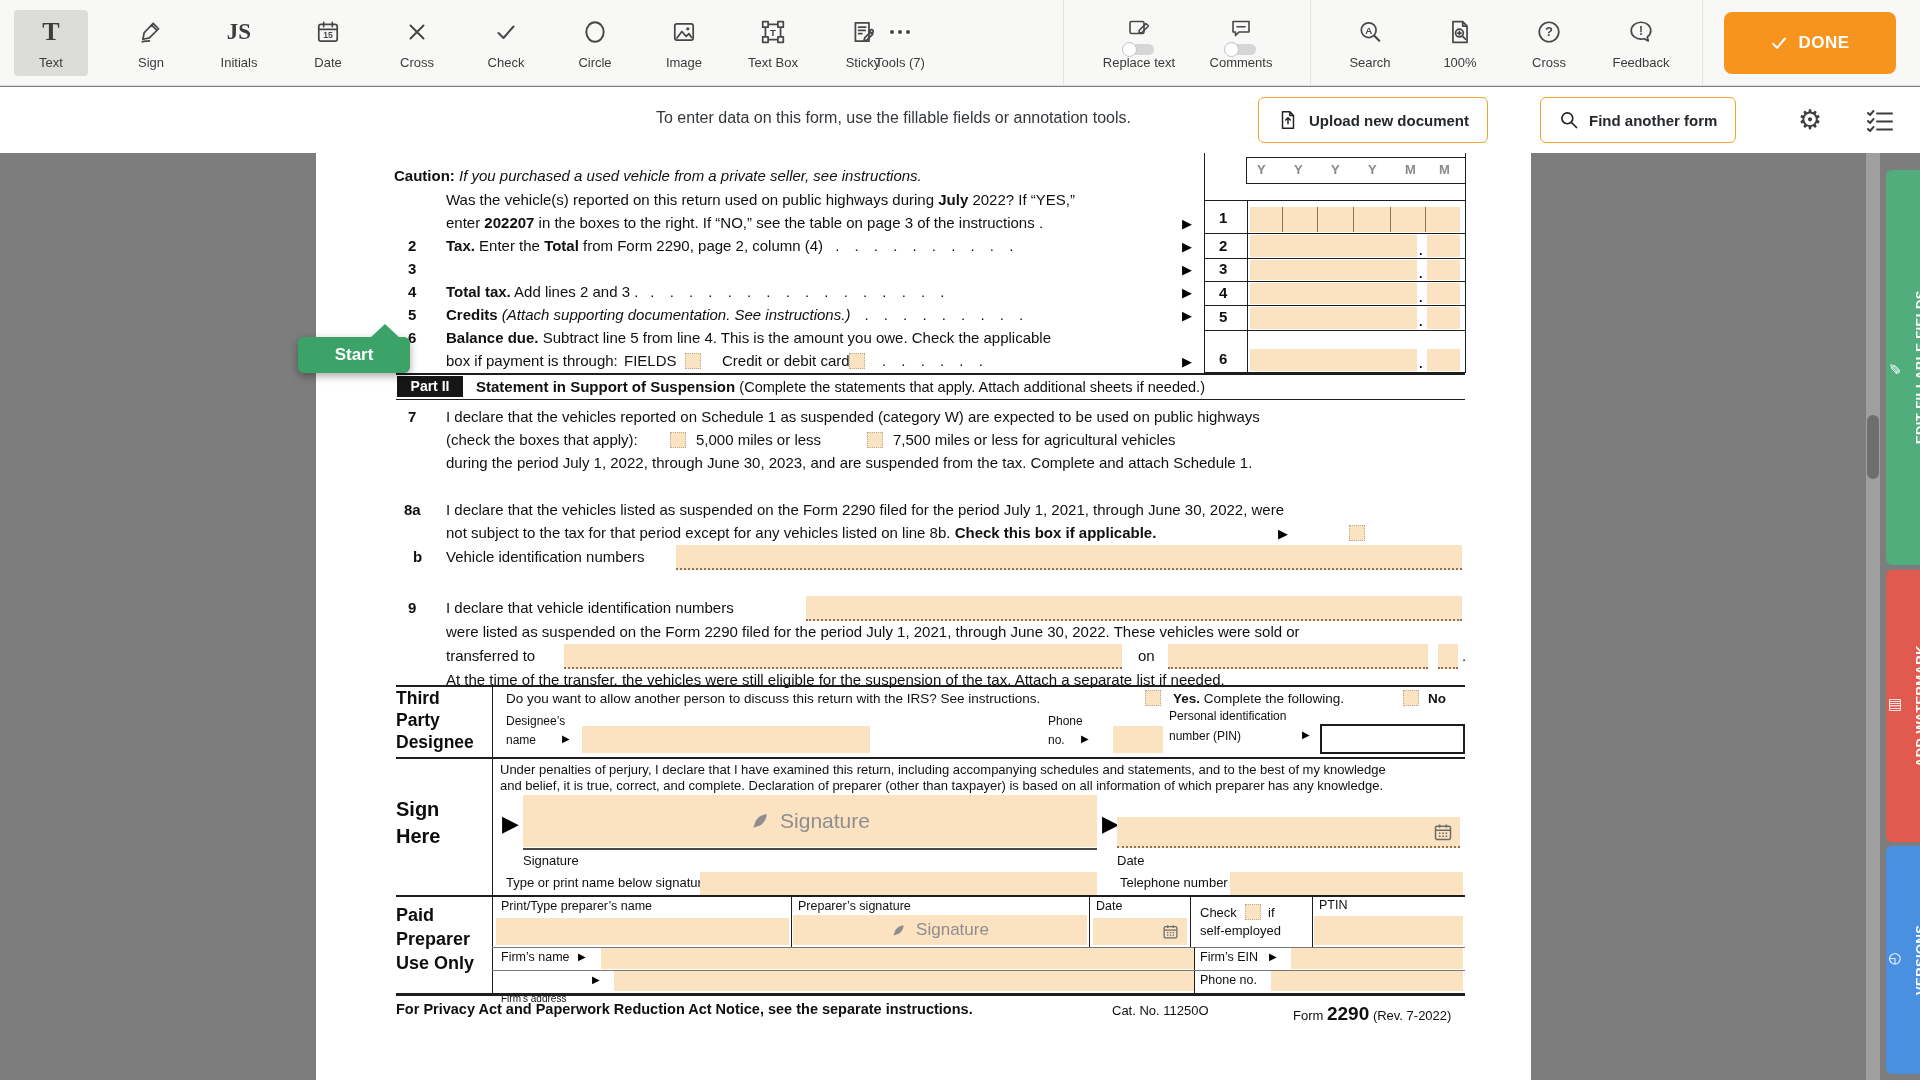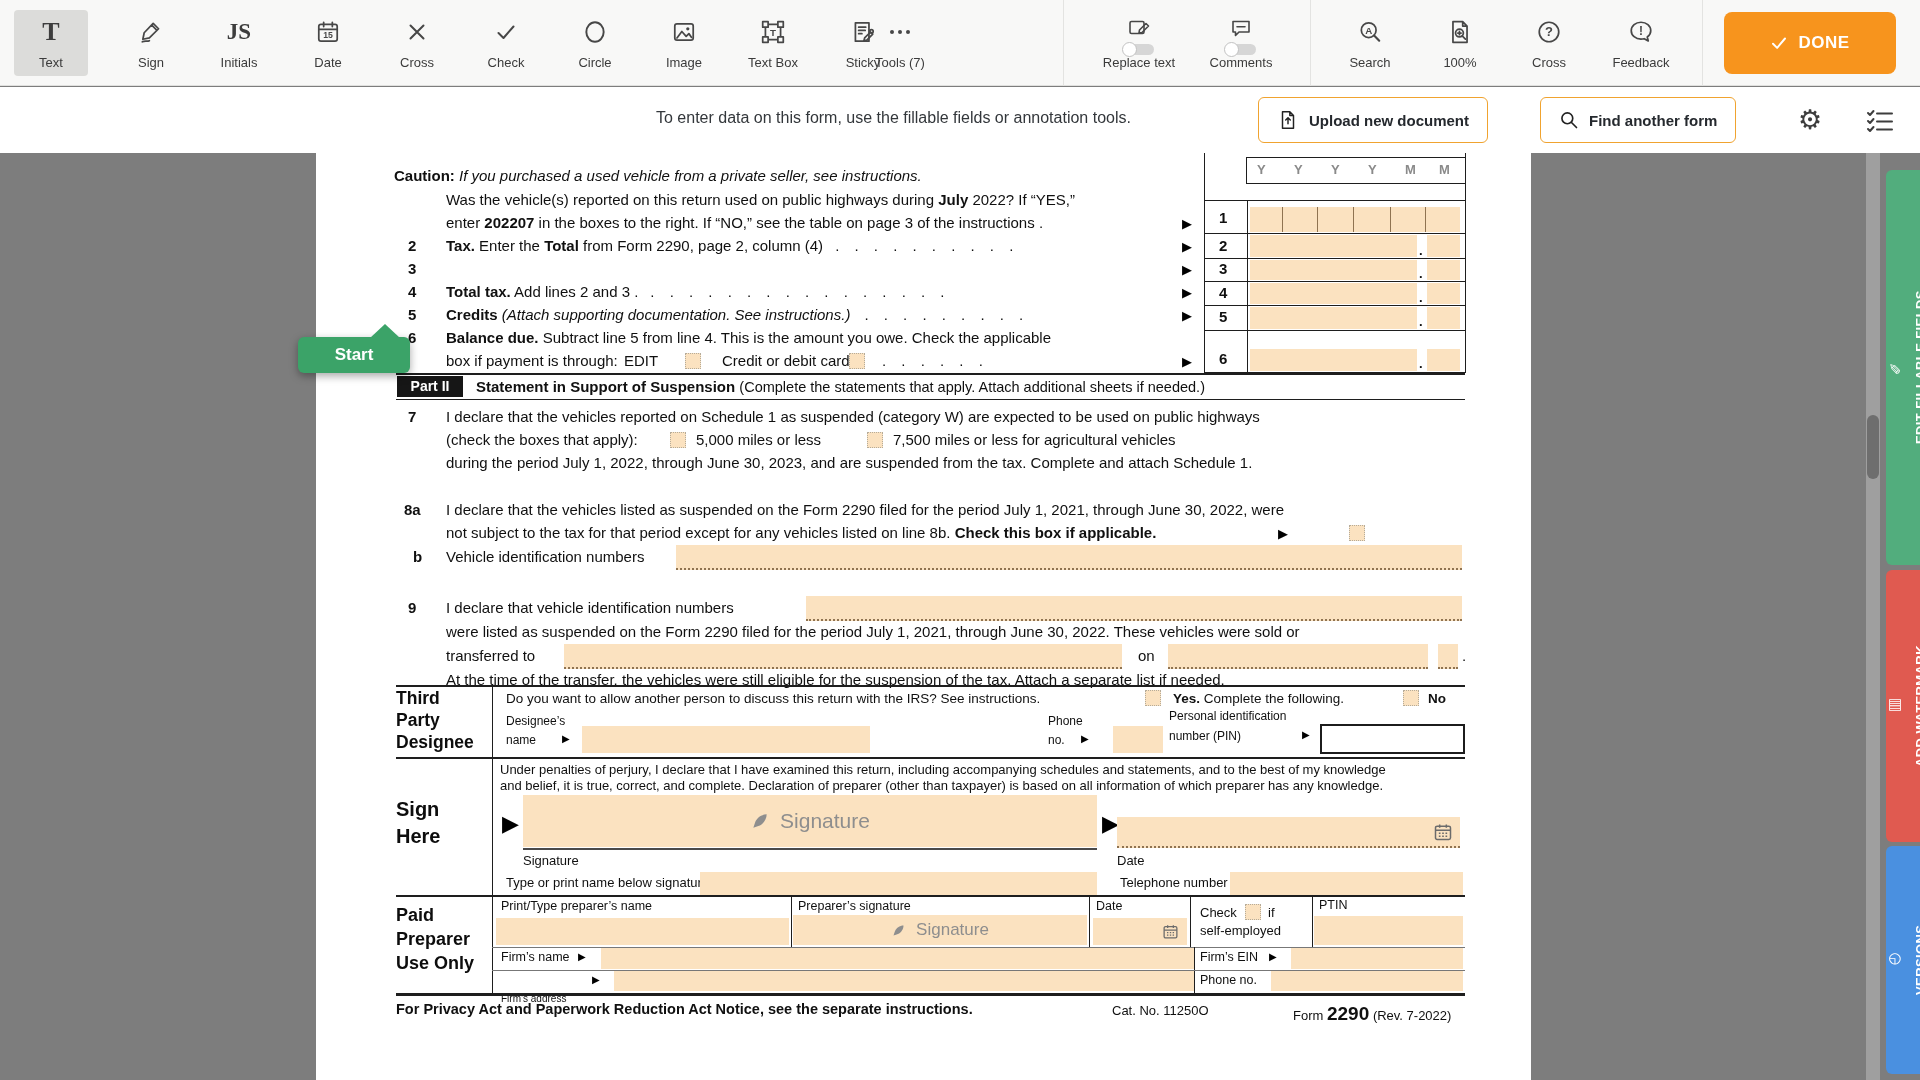--- a/index.html
+++ b/index.html
@@ -301,21 +301,21 @@
     <div class="fl" style="left:130px;top:130px;"><span class="b">Total tax.</span><span> Add lines 2 and 3 .</span><span class="dots" style="margin-left:12px;">. . . . . . . . . . . . . . . .</span></div>
     <div class="arr" style="left:866px;top:132px;">▶</div>
 
     <div class="fl b" style="left:92px;top:153px;">5</div>
     <div class="fl" style="left:130px;top:153px;"><span class="b">Credits</span><span class="i"> (Attach supporting documentation. See instructions.)</span><span class="dots" style="margin-left:14px;">. . . . . . . . .</span></div>
     <div class="arr" style="left:866px;top:155px;">▶</div>
 
     <div class="fl b" style="left:92px;top:176px;">6</div>
     <div class="fl" style="left:130px;top:176px;"><span class="b">Balance due.</span><span> Subtract line 5 from line 4. This is the amount you owe. Check the applicable</span></div>
     <div class="fl" style="left:130px;top:199px;">box if payment is through:</div>
-    <div class="fl" style="left:308px;top:199px;">EDIT</div>
+    <div class="fl" style="left:308px;top:199px;">FIELDS</div>
     <div class="cbx" style="left:369px;top:200px;"></div>
     <div class="fl" style="left:406px;top:199px;">Credit or debit card</div>
     <div class="cbx" style="left:533px;top:200px;"></div>
     <div class="fl dots" style="left:566px;top:199px;">. . . . . .</div>
     <div class="arr" style="left:866px;top:201px;">▶</div>
 
     <div class="vl" style="left:888px;top:0;height:220px;"></div>
     <div class="vl" style="left:931px;top:47px;height:173px;"></div>
     <div class="vl" style="left:1149px;top:0;height:220px;"></div>
     <div class="vl" style="left:930px;top:4px;height:26px;"></div>

